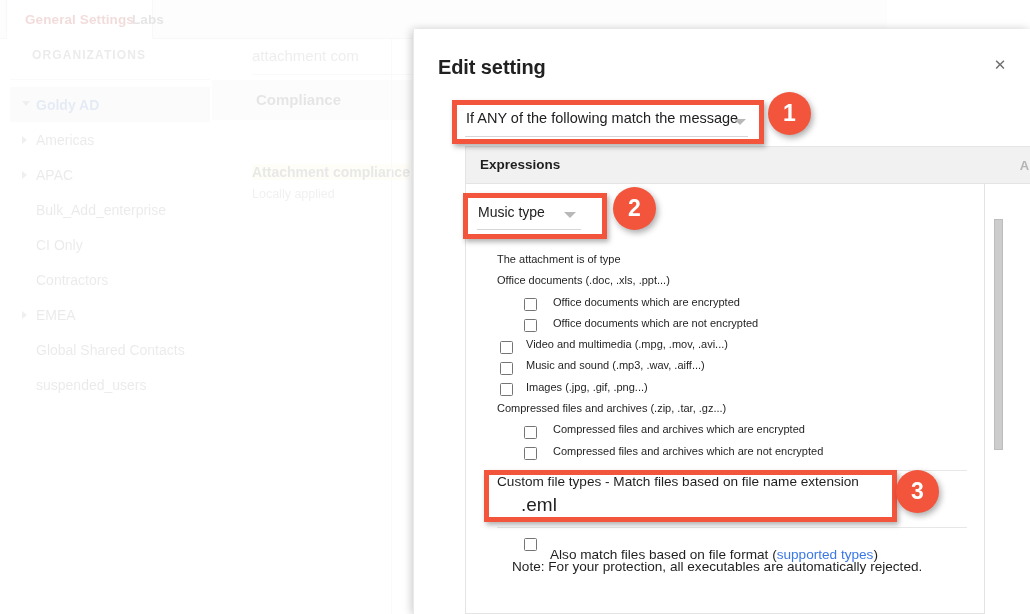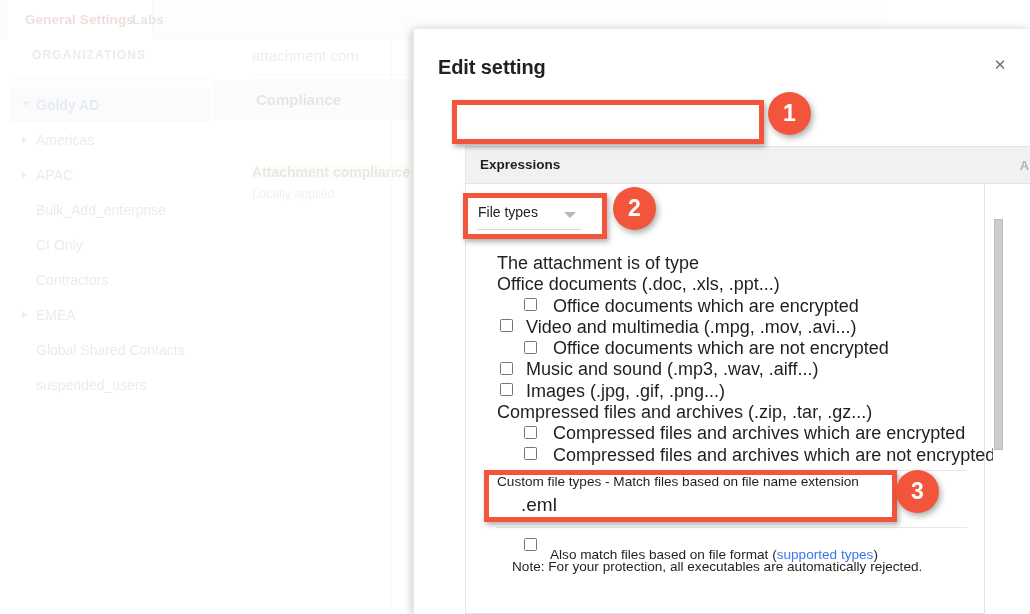--- a/index.html
+++ b/index.html
@@ -143,21 +143,21 @@
   #type-select .txt { position:absolute; left:5px; top:4px; font-size:14px; color:#212121; }
   #type-select .arrow {
     position:absolute; right:12px; top:12px;
     width:0;height:0;border-left:6px solid transparent;border-right:6px solid transparent;
     border-top:6px solid #b8b8b8;
   }
   #type-select .underline { position:absolute; left:4px; bottom:0; width:104px; height:1px; background:#d6d6d6; }
 
   
   #rows { position:absolute; left:497px; top:252px; width:470px; }
-  .row { position:relative; height:21.3px; font-size:18px; color:#1f1f1f; white-space:nowrap; }
+  .row { position:relative; height:21.3px; font-size:11px; color:#1f1f1f; white-space:nowrap; }
   .row .lbl { position:absolute; top:1px; }
   .row.plain .lbl { left:0; }
   .row.l0 .lbl { left:29px; }
   .row.l1 .lbl { left:56px; }
   .cb {
     position:absolute; top:3.5px;
     width:13px; height:13px;
     border:1.6px solid #757575; border-radius:1.5px; background:#fff;
     cursor:pointer;
   }
@@ -258,52 +258,57 @@
     </div>
 
     <div class="bg-vline"></div>
   </div>
 
   <div id="dialog">
     <div id="dialog-title">Edit setting</div>
     <div id="close-btn">✕</div>
   </div>
 
+  <div id="cond-select">
+    <span class="txt">If ANY of the following match the message</span>
+    <span class="arrow"></span>
+    <span class="underline"></span>
+  </div>
 
   <div id="expr-header">
     <span class="label">Expressions</span>
     <span class="add">ADD</span>
   </div>
 
   <div id="expr-body"></div>
 
   <div id="type-select">
-    <span class="txt">File types</span>
+    <span class="txt">Music type</span>
     <span class="arrow"></span>
     <span class="underline"></span>
   </div>
 
   <div id="rows">
     <div class="row plain">
       <span class="lbl">The attachment is of type</span>
     </div>
     <div class="row plain">
       <span class="lbl">Office documents (.doc, .xls, .ppt...)</span>
     </div>
     <div class="row l1">
       <span class="cb"></span>
       <span class="lbl">Office documents which are encrypted</span>
     </div>
+    <div class="row l1">
+      <span class="cb"></span>
+      <span class="lbl">Office documents which are not encrypted</span>
+    </div>
     <div class="row l0">
       <span class="cb"></span>
       <span class="lbl">Video and multimedia (.mpg, .mov, .avi...)</span>
-    </div>
-    <div class="row l1">
-      <span class="cb"></span>
-      <span class="lbl">Office documents which are not encrypted</span>
     </div>
     <div class="row l0">
       <span class="cb"></span>
       <span class="lbl">Music and sound (.mp3, .wav, .aiff...)</span>
     </div>
     <div class="row l0">
       <span class="cb"></span>
       <span class="lbl">Images (.jpg, .gif, .png...)</span>
     </div>
     <div class="row plain">

